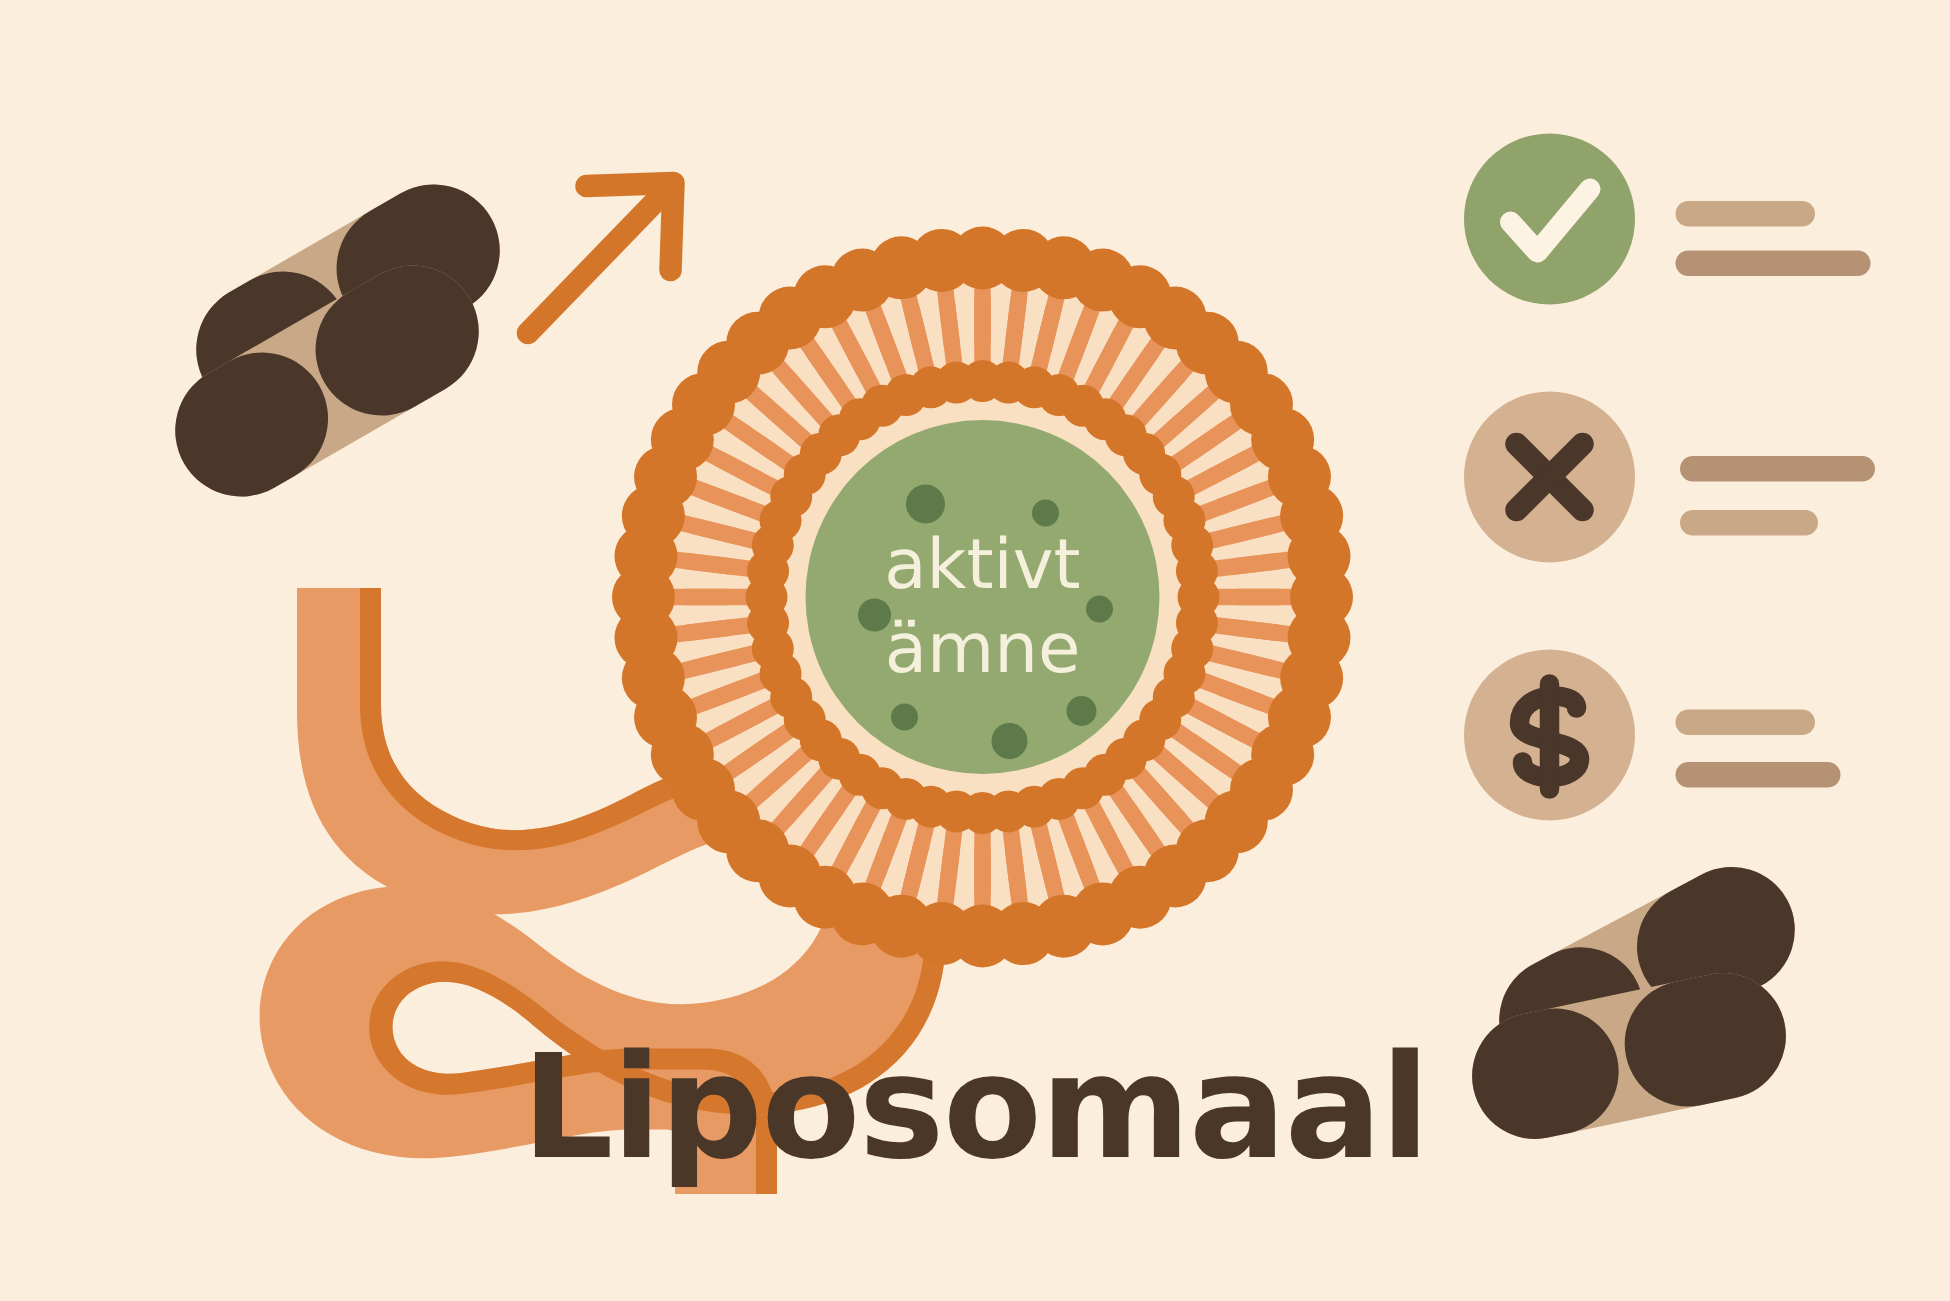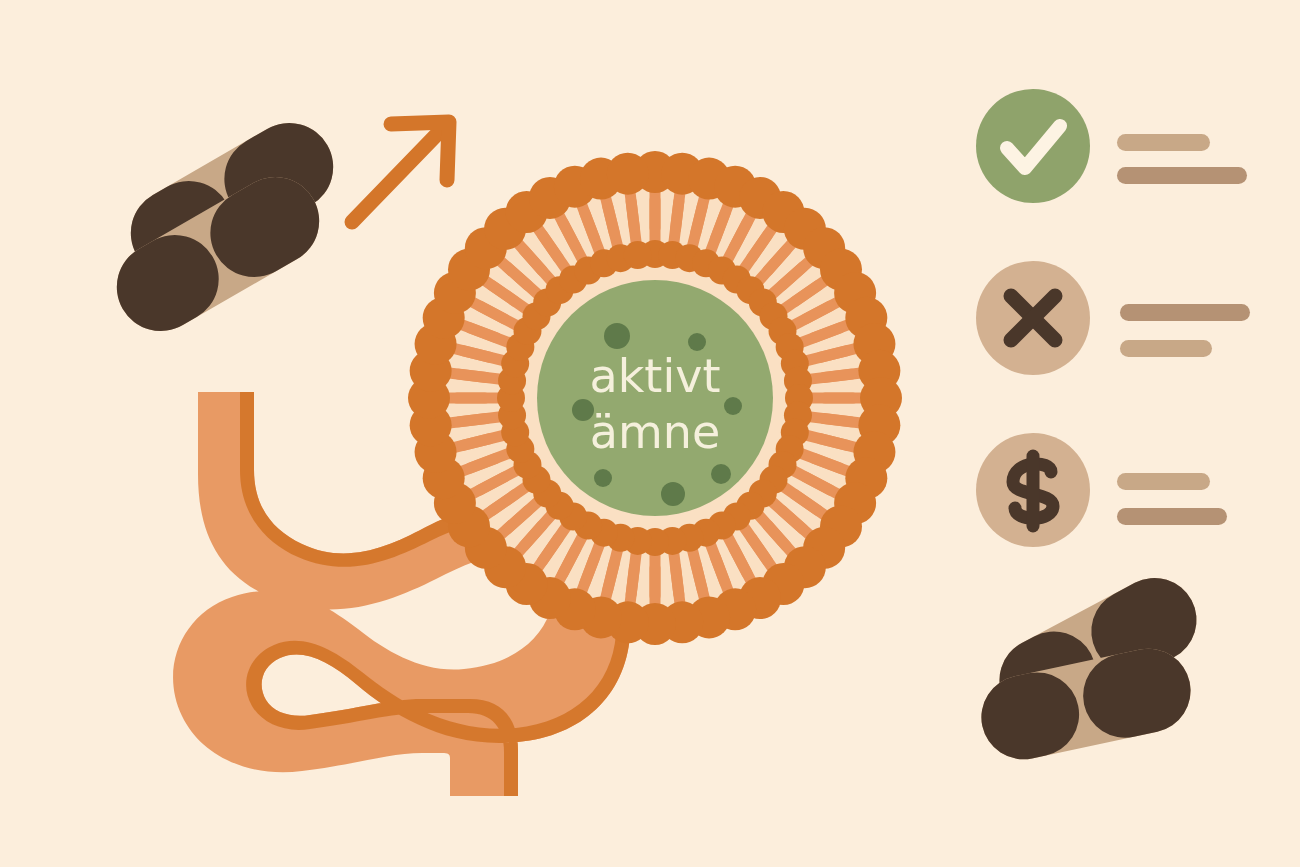--- a/index.html
+++ b/index.html
@@ -412,13 +412,14 @@
           <circle cx="1033" cy="490" r="57" fill="#D3B191"></circle>
           <path d="M1051,472 C1051,460 1013,460 1013,482 C1013,496 1053,492 1053,506 C1053,522 1015,522 1015,508" fill="none" stroke="#4A372A" stroke-width="13" stroke-linecap="round" stroke-linejoin="round"></path>
           <line x1="1033" y1="456" x2="1033" y2="526" stroke="#4A372A" stroke-width="13" stroke-linecap="round"></line>
           <rect x="1117" y="473" width="93" height="17" rx="8.5" ry="8.5" fill="#C8A887"></rect>
           <rect x="1117" y="508" width="110" height="17" rx="8.5" ry="8.5" fill="#B59274"></rect>
         </g>
       </g>
 
   </svg>
 
+  <div class="ttl" style="color: rgb(74, 55, 40);">Liposomaal</div>
 </div>
 
 </body></html>

